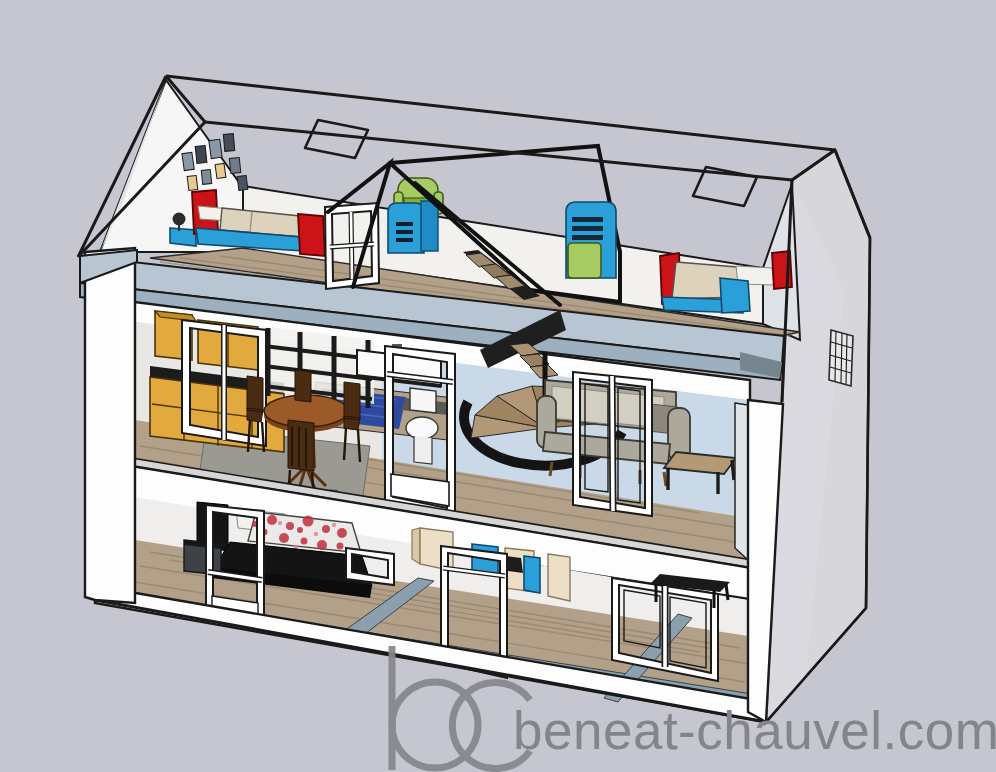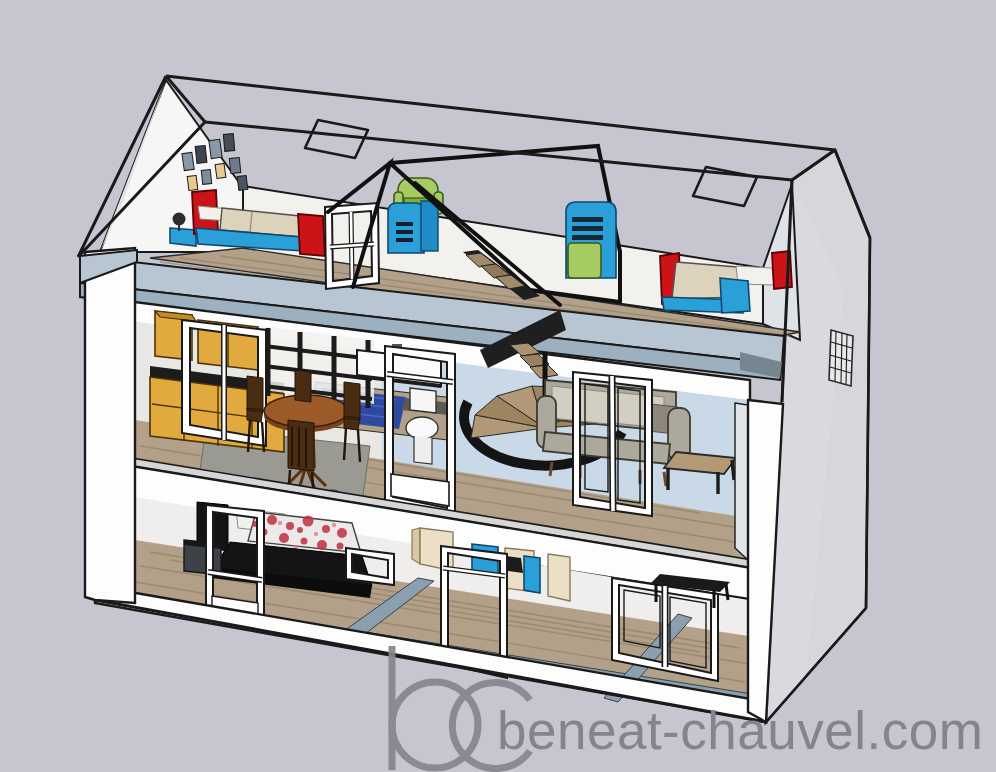--- a/index.html
+++ b/index.html
@@ -29,21 +29,21 @@
   .cushion{fill:var(--sofa_cushion,#d2cec1);stroke:#8b887c;stroke-width:1;}
   .red{fill:var(--bed_red,#cc1418);stroke:#5a0406;stroke-width:1.8;}
   .fblue{fill:var(--furniture_blue,#2b9fd8);stroke:#0d4a6e;stroke-width:1.6;}
   .fgreen{fill:var(--furniture_green,#a7cb63);stroke:#3f5a14;stroke-width:1.6;}
   .duvet{fill:var(--duvet_beige,#ddd3bd);stroke:#55504a;stroke-width:1.4;}
   .bedblk{fill:var(--bed_black,#141414);stroke:#000;stroke-width:1;}
   .beige{fill:var(--partition_beige,#ecdfc6);stroke:#8a7a5a;stroke-width:1.4;}
   .frame{fill:#ffffff;stroke:var(--outline,#1a1a1a);stroke-width:2;fill-rule:evenodd;}
   .white{fill:#f2f1ec;stroke:#8a8a85;stroke-width:1;}
   #watermark-text{
-    position:absolute;left:497px;top:702px;width:483px;
+    position:absolute;left:513px;top:702px;width:483px;
     font-size:53px;color:var(--watermark_gray,#84848c);
     letter-spacing:0.5px;white-space:nowrap;line-height:1.1;
     font-family:"Liberation Sans",sans-serif;
   }
 </style>
 </head>
 <body>
 
 <div id="stage">
 <svg id="render" width="996" height="772" viewBox="0 0 996 772">

